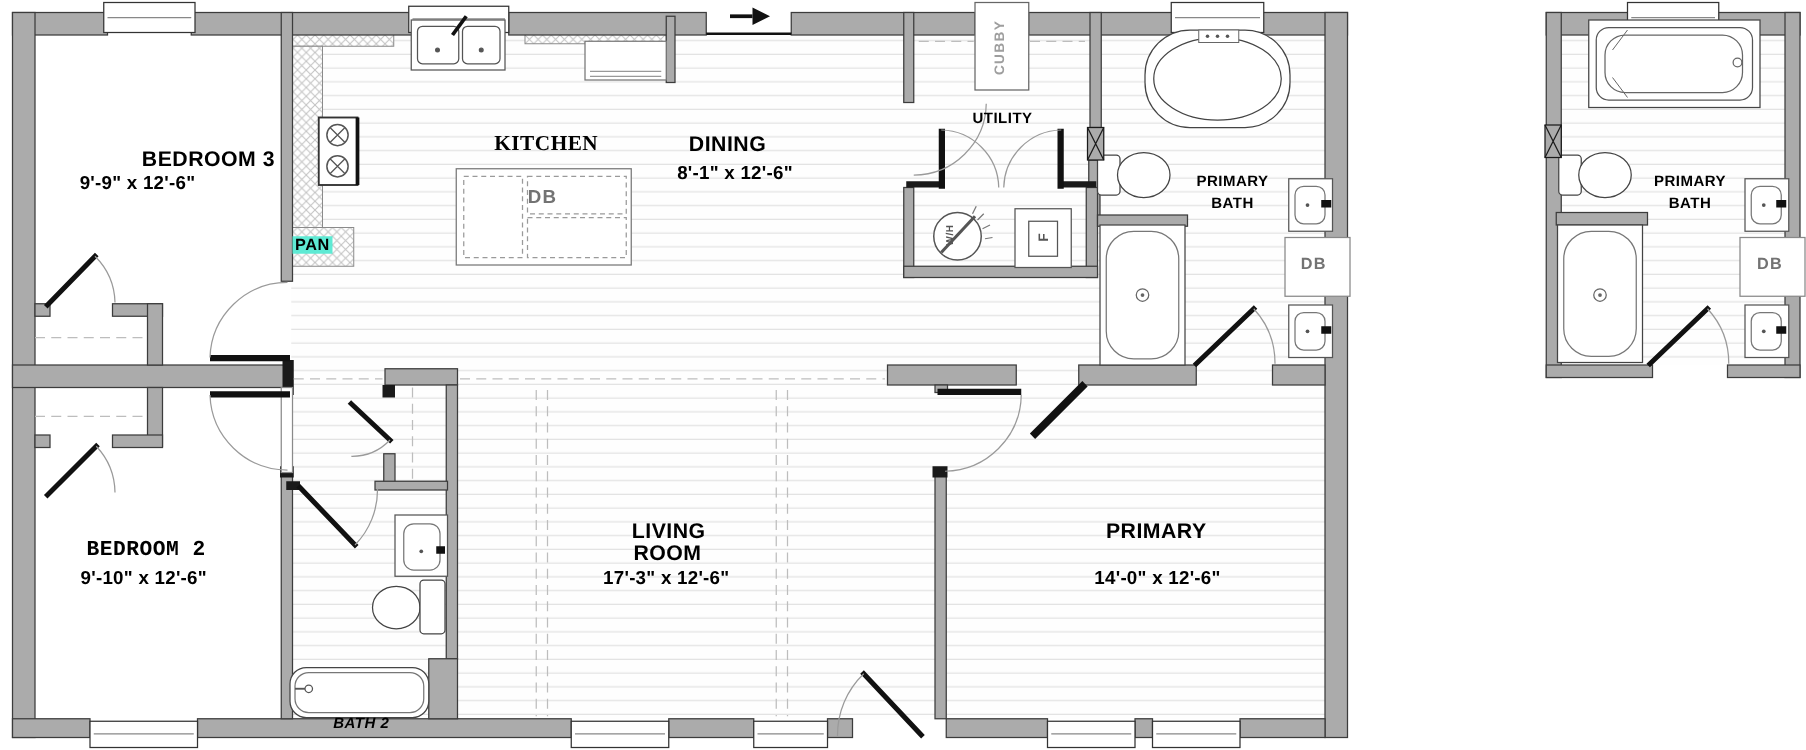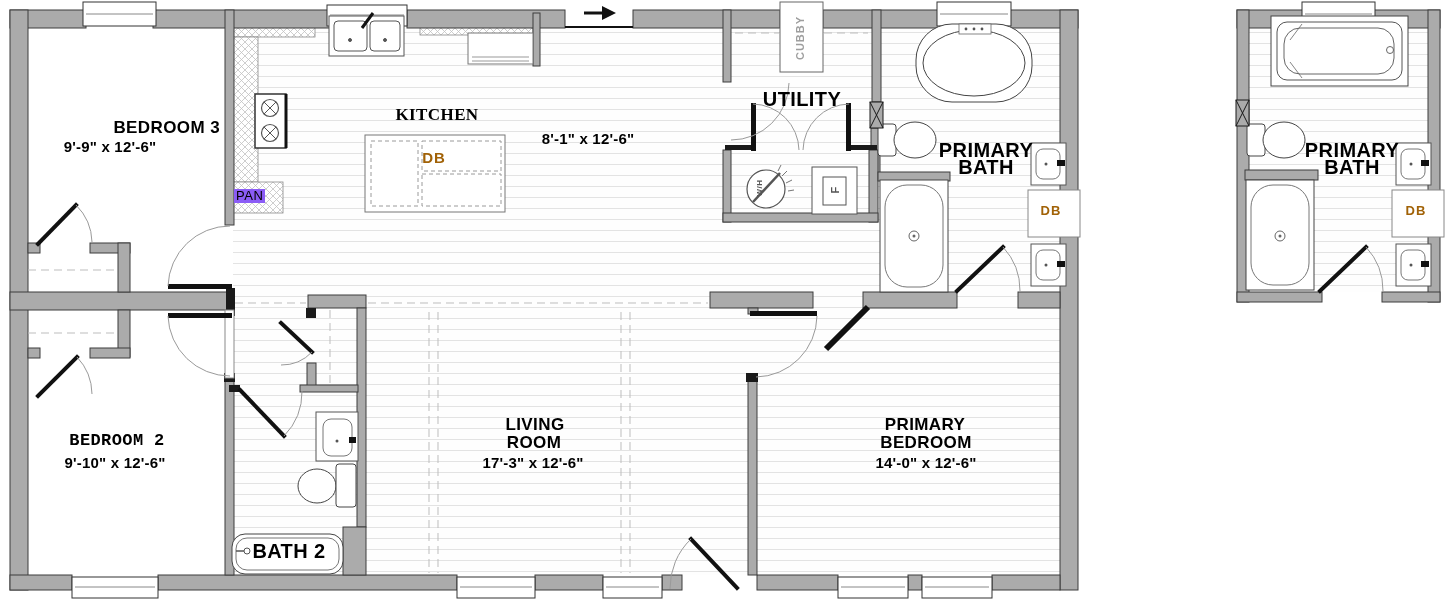--- a/index.html
+++ b/index.html
@@ -1,26 +1,26 @@
 <!DOCTYPE html>
 <html><head>
 <meta charset="utf-8">
 <style>
   html,body{margin:0;padding:0;background:#ffffff;}
   #stage{position:relative;width:1445px;height:600px;background:#ffffff;overflow:hidden;
          font-family:"Liberation Sans",sans-serif;}
   #plan-svg{position:absolute;left:0;top:0;}
   .lbl{position:absolute;font-weight:bold;color:#000;text-align:center;white-space:nowrap;line-height:1.1;}
   .name{font-size:17px;letter-spacing:.4px;}
-  .name-sm{font-size:20px;letter-spacing:.4px;}
+  .name-sm{font-size:12px;letter-spacing:.4px;}
   .dims{font-size:15px;letter-spacing:.2px;}
-  .gray{color:#a16207;}
+  .gray{color:#737373;}
   .db{font-size:15px;letter-spacing:1px;font-weight:bold;}
   .db-sm{font-size:13px;letter-spacing:1px;font-weight:bold;}
-  .pan{font-size:13px;font-weight:400;background:#8b5cf6;padding:0 2px;letter-spacing:.5px;}
+  .pan{font-size:13px;font-weight:700;background:#5eead4;padding:0 2px;letter-spacing:.5px;}
   .rot{transform:rotate(-90deg);}
   .cubby{font-size:11px;letter-spacing:1px;color:#9e9e9e;font-weight:bold;
          width:56px;height:14px;line-height:14px;}
   .wh{font-size:8px;color:#555;font-weight:bold;width:30px;height:12px;line-height:12px;letter-spacing:.5px;}
   .furn{font-size:11px;color:#555;font-weight:bold;width:20px;height:12px;line-height:12px;}
 </style>
 </head>
 <body>
 
 <div id="stage">
@@ -322,33 +322,33 @@
     <path d="M849,104 A47,47 0 0 0 803,150"></path>
     <path d="M691,539 A68,68 0 0 0 670,589"></path>
     <path d="M1003,247 A64,64 0 0 1 1020,291"></path>
     <path d="M1366,247 A64,64 0 0 1 1383,291"></path>
   </g>
 </svg>
 
 <div class="lbl name" style="left:20px;top:119px;width:200px;text-align:right;">BEDROOM 3</div>
 <div class="lbl dims" style="left:10px;top:139px;width:200px;">9'-9" x  12'-6"</div>
 <div class="lbl name" style="left:337px;top:106px;width:200px;font-family:Liberation Serif, serif;">KITCHEN</div>
+<div class="lbl name" style="left:482px;top:107px;width:200px;">DINING</div>
 <div class="lbl dims" style="left:488px;top:131px;width:200px;">8'-1" x  12'-6"</div>
 <div class="lbl name-sm" style="left:702px;top:88px;width:200px;">UTILITY</div>
 <div class="lbl name-sm" style="left:906px;top:139px;width:160px;">PRIMARY</div>
 <div class="lbl name-sm" style="left:906px;top:156px;width:160px;">BATH</div>
 <div class="lbl name" style="left:17px;top:432px;width:200px;font-family:Liberation Mono, monospace;">BEDROOM 2</div>
 <div class="lbl dims" style="left:15px;top:455px;width:200px;">9'-10" x  12'-6"</div>
 <div class="lbl name" style="left:435px;top:416px;width:200px;">LIVING</div>
 <div class="lbl name" style="left:434px;top:434px;width:200px;">ROOM</div>
 <div class="lbl dims" style="left:433px;top:455px;width:200px;">17'-3" x  12'-6"</div>
 <div class="lbl name" style="left:825px;top:416px;width:200px;">PRIMARY</div>
-<div class="lbl name" style="left:826px;top:434px;width:200px;">BEDROOM</div>
 <div class="lbl dims" style="left:826px;top:455px;width:200px;">14'-0" x  12'-6"</div>
-<div class="lbl name-sm" style="left:219px;top:540px;width:140px;">BATH 2</div>
+<div class="lbl name-sm" style="left:219px;top:572px;width:140px;font-style:italic;">BATH 2</div>
 <div class="lbl name-sm" style="left:1272px;top:139px;width:160px;">PRIMARY</div>
 <div class="lbl name-sm" style="left:1272px;top:156px;width:160px;">BATH</div>
 
 <div class="lbl pan" style="left:234px;top:189px;">PAN</div>
 <div class="lbl db gray" style="left:404px;top:150px;width:60px;">DB</div>
 <div class="lbl db-sm gray" style="left:1021px;top:204px;width:60px;">DB</div>
 <div class="lbl db-sm gray" style="left:1386px;top:204px;width:60px;">DB</div>
 <div class="lbl cubby rot" style="left:772px;top:31px;">CUBBY</div>
 <div class="lbl wh rot" style="left:745px;top:182px;">W/H</div>
 <div class="lbl furn rot" style="left:825px;top:184px;">F</div>

